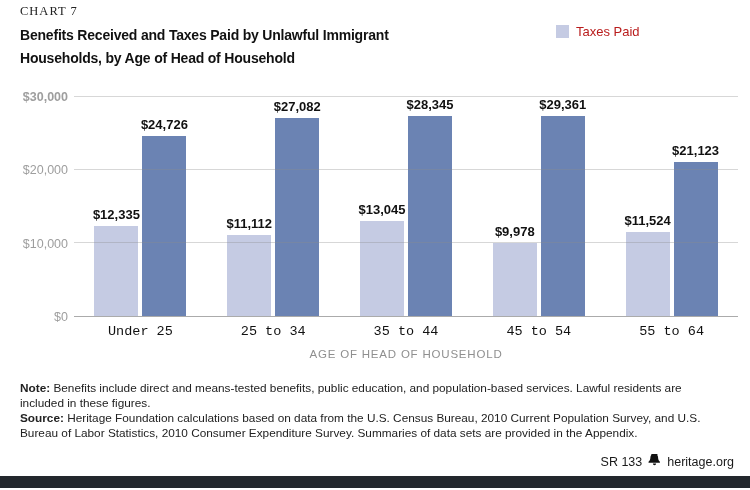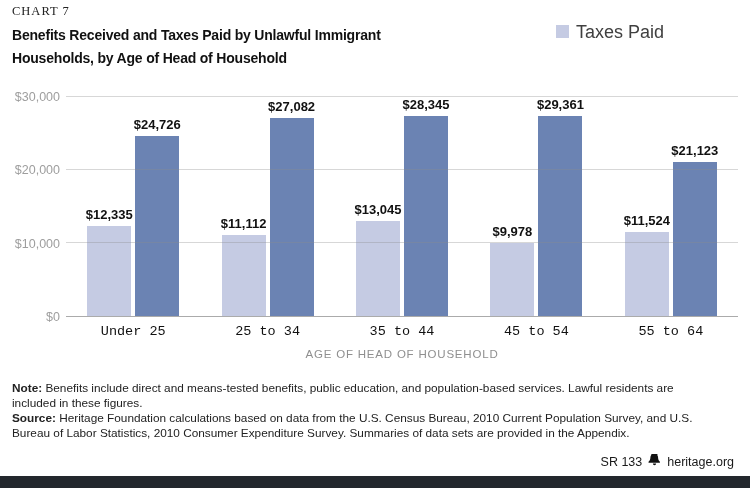--- a/index.html
+++ b/index.html
@@ -4,35 +4,35 @@
 <style>
   * { margin:0; padding:0; box-sizing:border-box; }
   html,body { width:750px; height:490px; }
   body {
     font-family:"Liberation Sans", sans-serif;
     background:#ffffff;
     color:#1a1a1a;
     position:relative;
     overflow:hidden;
   }
-  .page { padding:4px 12px 0 12px; position:relative; height:100%; }
+  .page { padding:4px 12px 0 20px; position:relative; height:100%; }
 
   
   .kicker {
     font-family:"Liberation Serif", serif;
     font-size:12.5px; letter-spacing:1px; color:#222222;
   }
   .title {
     margin-top:5px;
     font-size:14px; font-weight:700; line-height:23px; color:#111111;
     letter-spacing:-0.2px;
   }
 
   
-  .legend { position:absolute; top:24px; right:16px; width:178px; font-size:18px; color:#404040; }
+  .legend { position:absolute; top:24px; right:16px; width:178px; font-size:13px; color:#b91c1c; }
   .legend-item { display:flex; align-items:flex-start; margin-bottom:3px; line-height:16px; }
   .legend-swatch { width:13px; height:13px; flex:0 0 13px; margin:1px 7px 0 0; }
   .legend-label { display:block; }
 
   
   .chart-row { display:flex; margin-top:27px; }
   .y-axis { position:relative; width:54px; flex:0 0 54px; height:220px; }
   .ytick {
     position:absolute; right:6px; transform:translateY(50%);
     font-size:12.5px; color:#9e9e9e; white-space:nowrap;
@@ -94,21 +94,21 @@
         <span class="legend-swatch" style="background: rgb(197, 203, 227);"></span>
         <span class="legend-label">Taxes Paid</span>
       </div>
     </div>
 
   <div class="chart-row">
     <div class="y-axis">
         <div class="ytick" style="bottom: 0%;">$0</div>
         <div class="ytick" style="bottom: 33.3333%;">$10,000</div>
         <div class="ytick" style="bottom: 66.6667%;">$20,000</div>
-        <div class="ytick" style="bottom: 100%;">$30,000</div>
+        <div class="ytick" style="bottom: 100%; font-weight: bold;">$30,000</div>
       </div>
     <div class="plot-area">
       <div class="slots">
           <div class="slot">
             <div class="bar-group">
               <div class="bar-col">
                 <div class="bar-value">$12,335</div>
                 <div class="bar" style="height: 41.1167%; background: rgb(197, 203, 227);"></div>
               </div>
               <div class="bar-col">

